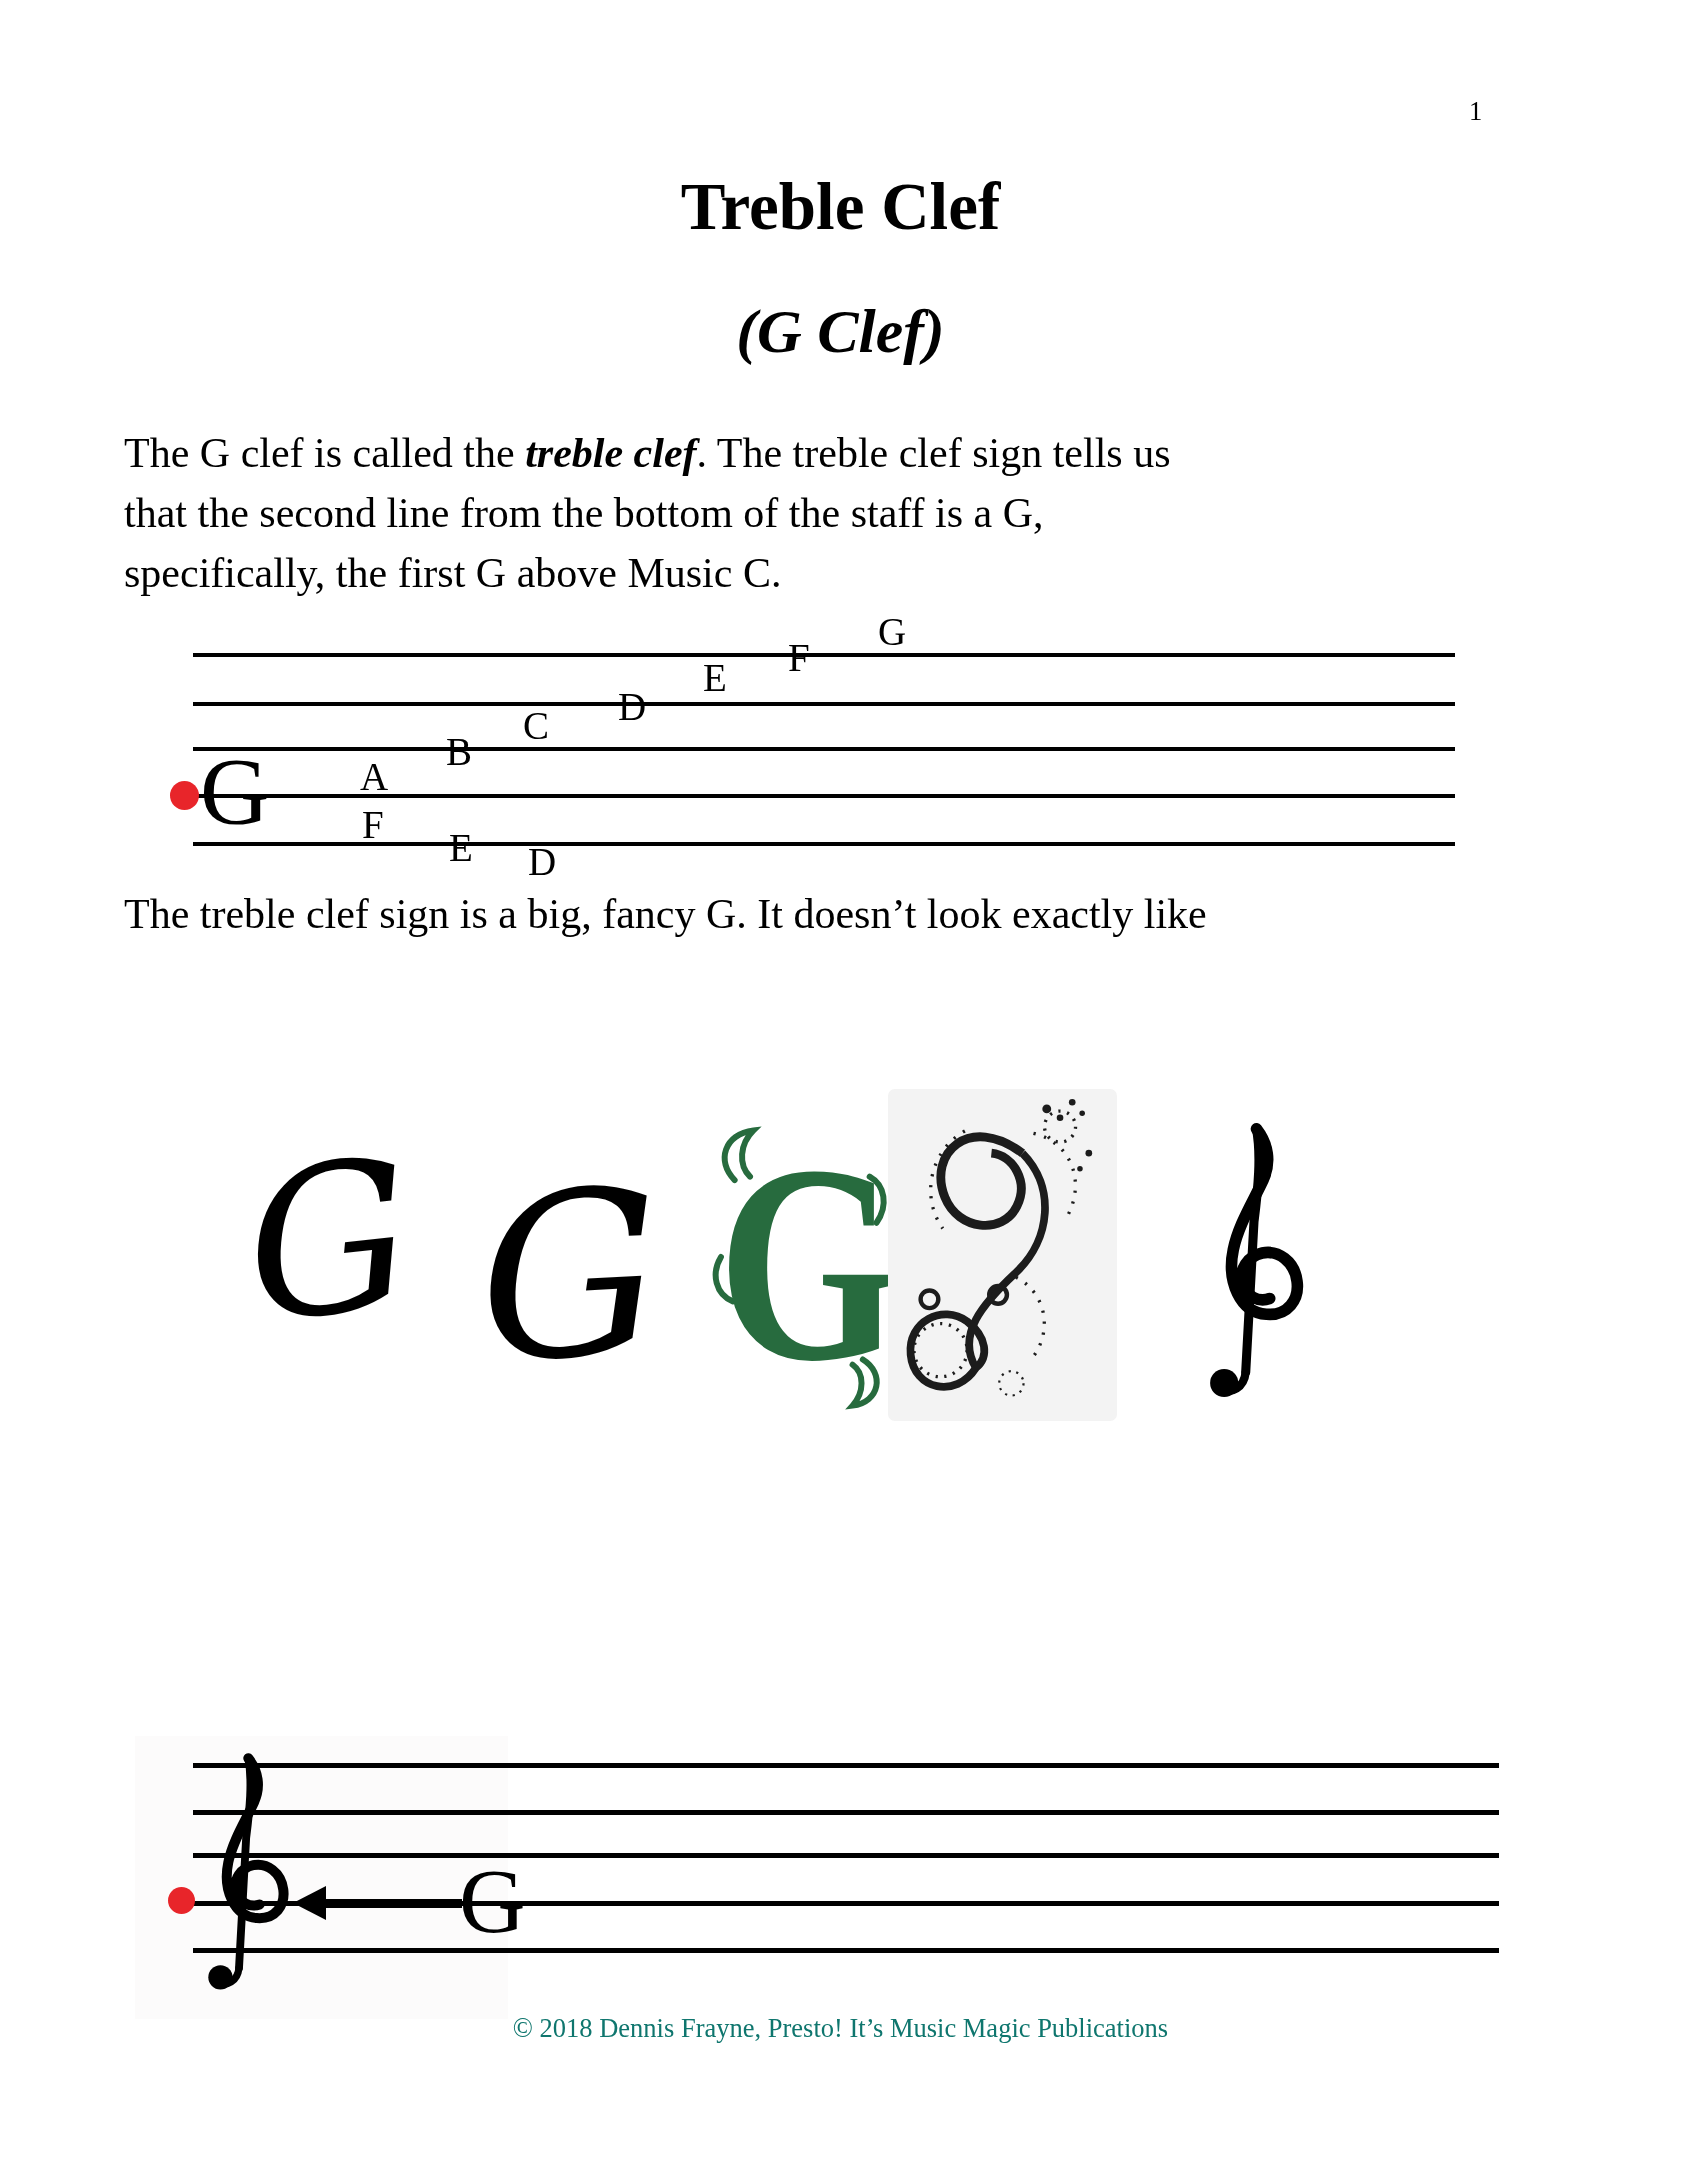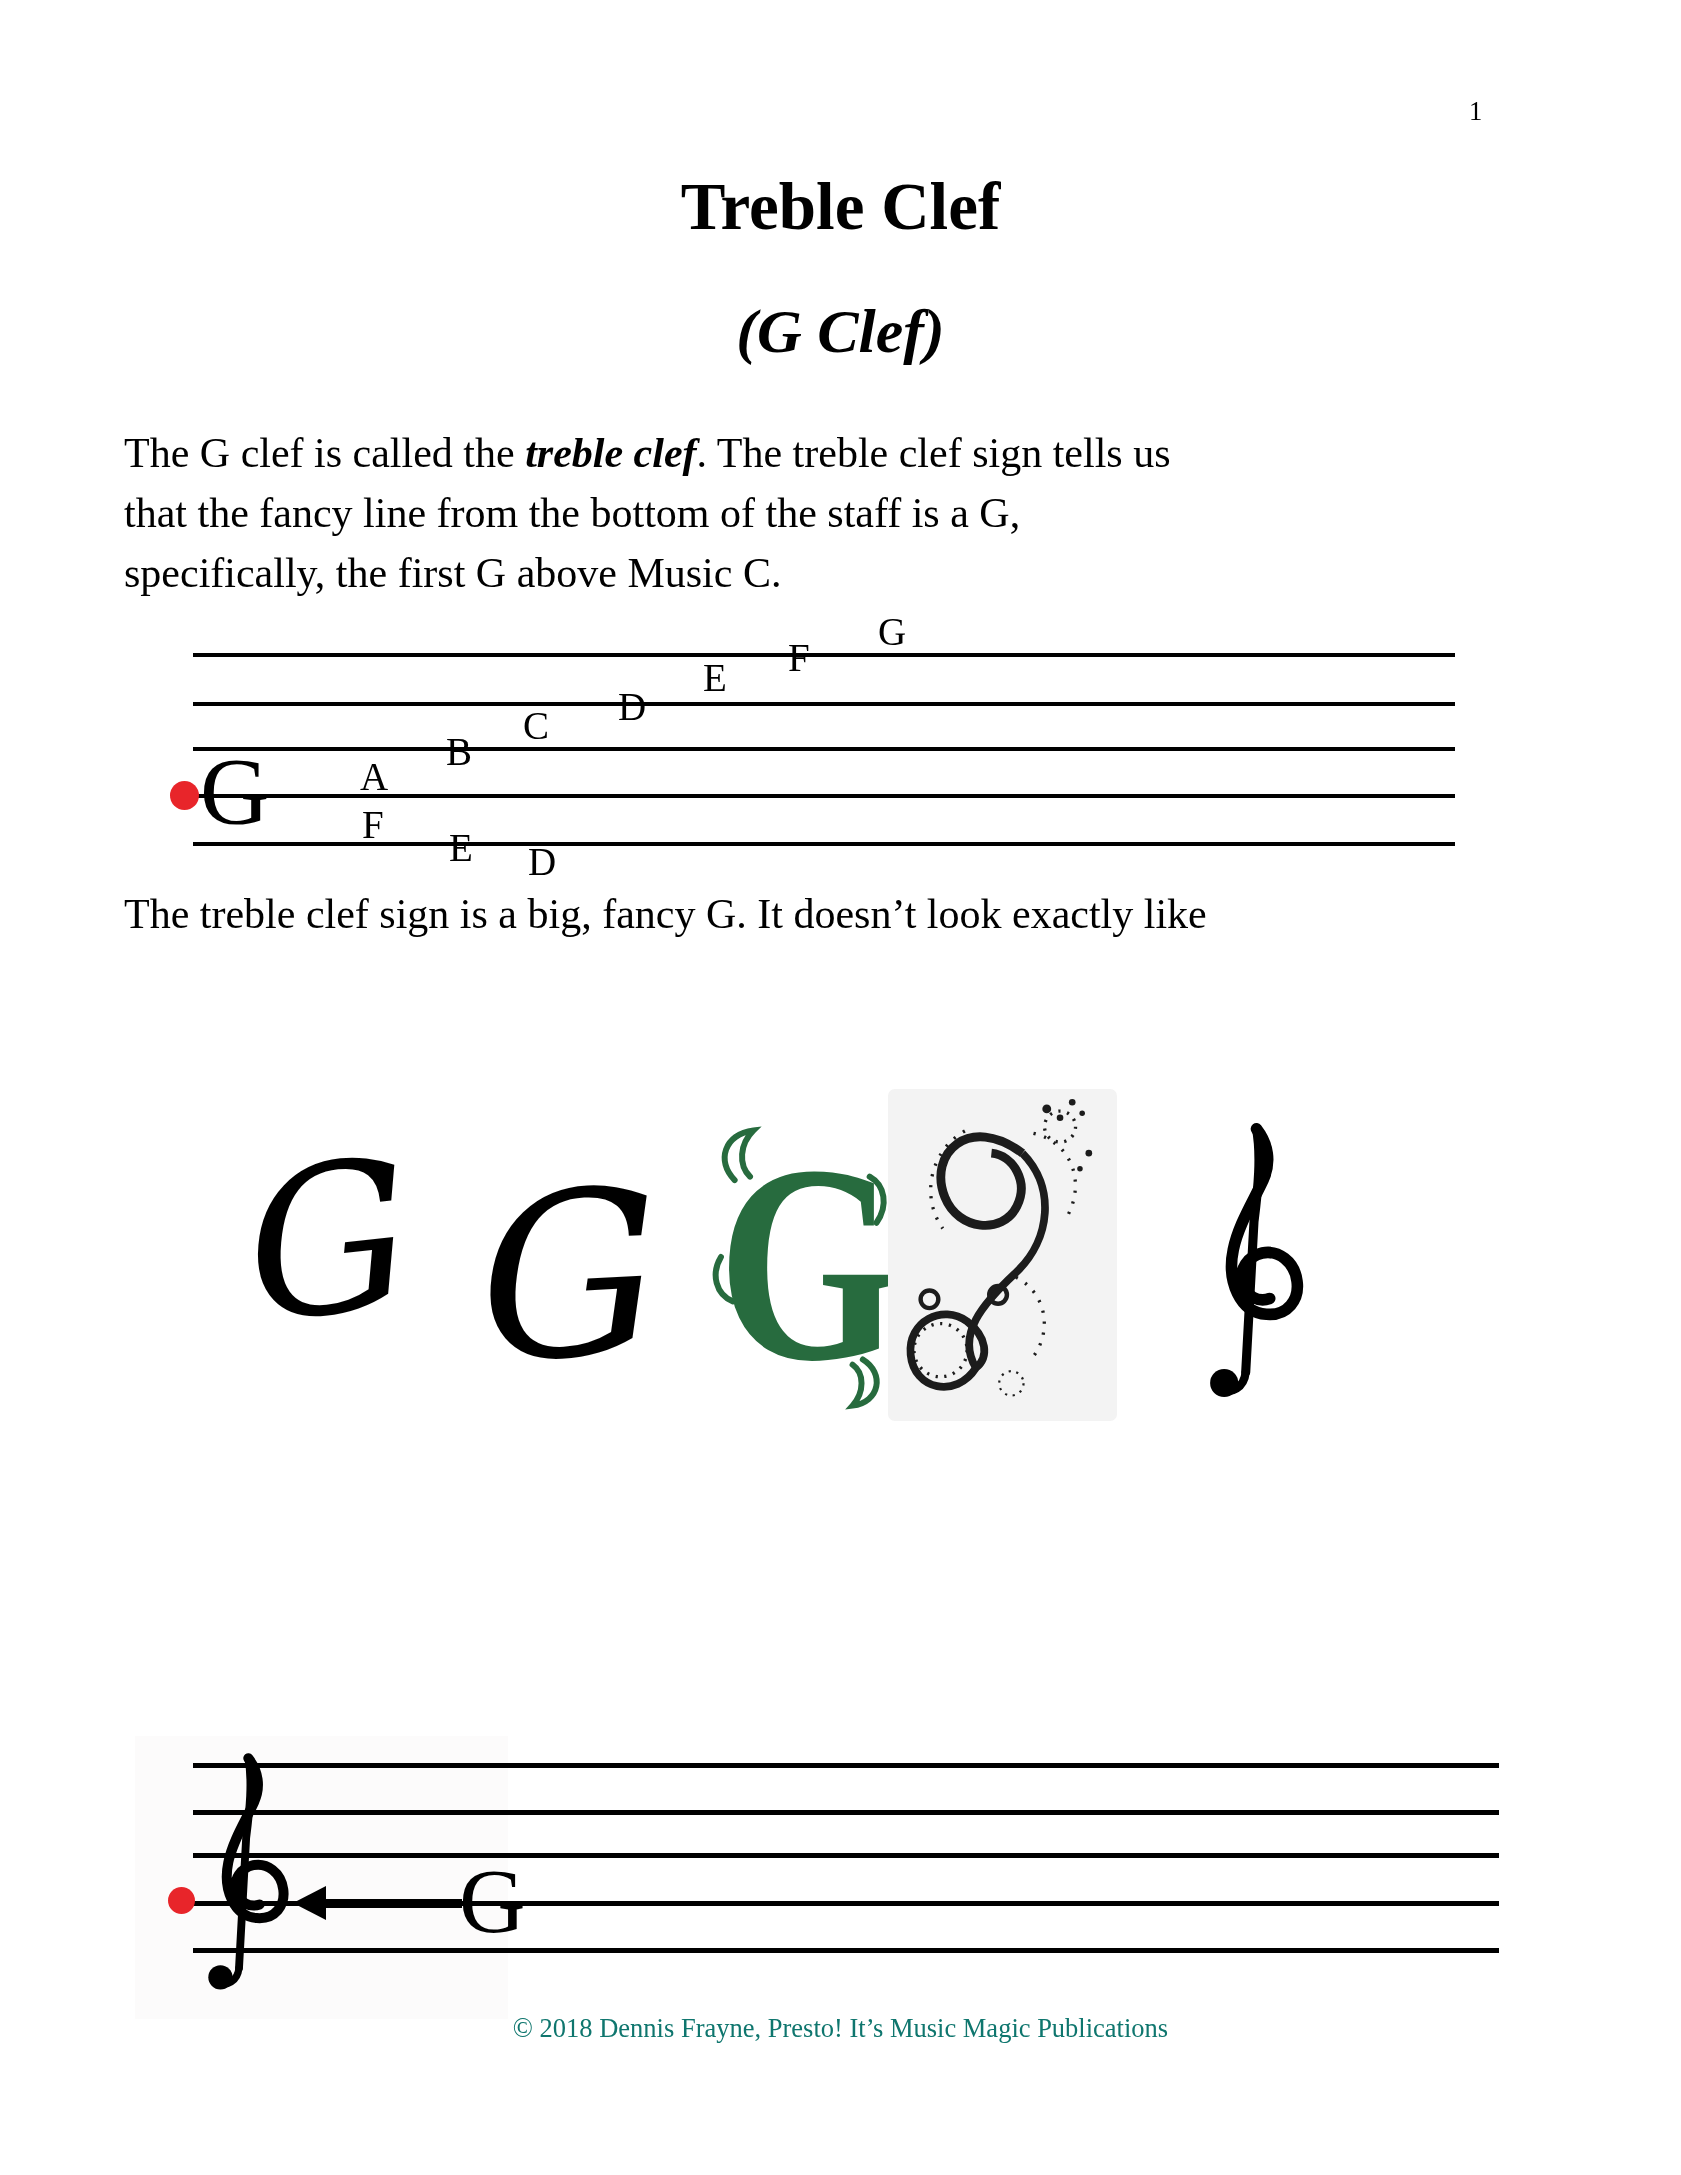--- a/index.html
+++ b/index.html
@@ -79,21 +79,21 @@
 
 <div id="page">
 
   <div class="abs pagenum" style="left:1469px;top:96px;">1</div>
 
   <div class="abs title">Treble Clef</div>
   <div class="abs subtitle">(G Clef)</div>
 
   <div class="abs para" style="top:399px;margin-top:24px;">
     <div><span>The G clef is called the </span><span class="em">treble clef</span><span>. The treble clef sign tells us</span></div>
-    <div>that the fancy line from the bottom of the staff is a G,</div>
+    <div>that the second line from the bottom of the staff is a G,</div>
     <div>specifically, the first G above Music C.</div>
   </div>
 
   <div>
     <div class="staff-line" style="left:193px;top:653px;width:1262px;height:4.3px;"></div>
     <div class="staff-line" style="left:193px;top:702px;width:1262px;height:4.3px;"></div>
     <div class="staff-line" style="left:193px;top:747px;width:1262px;height:4.3px;"></div>
     <div class="staff-line" style="left:193px;top:794px;width:1262px;height:4.3px;"></div>
     <div class="staff-line" style="left:193px;top:842px;width:1262px;height:4.3px;"></div>
 

